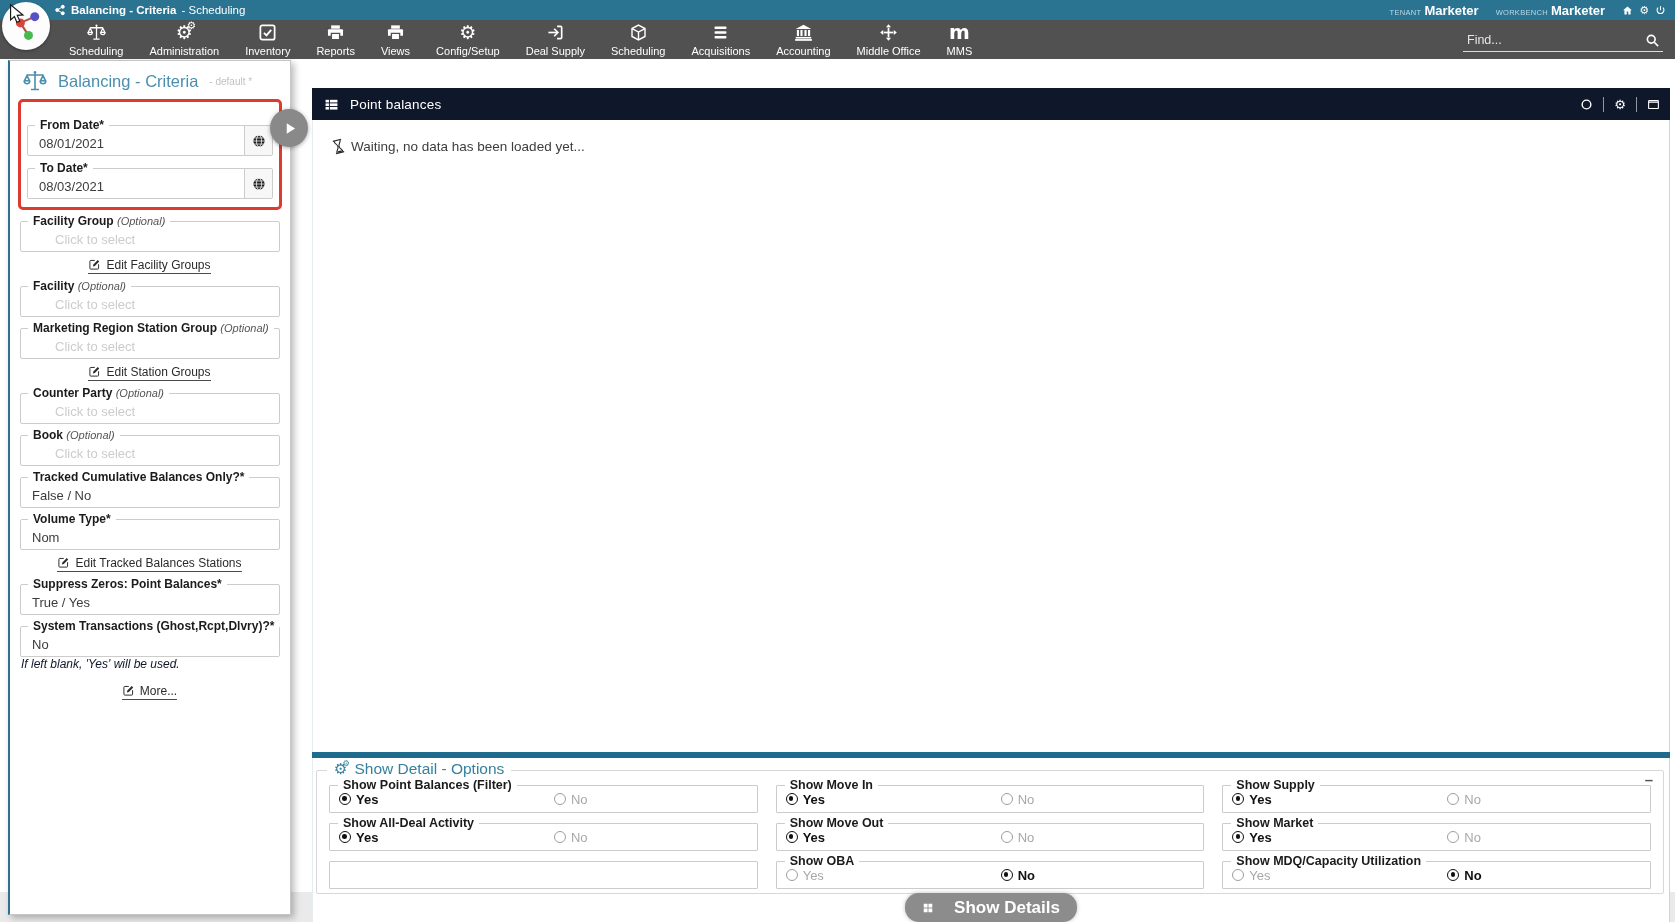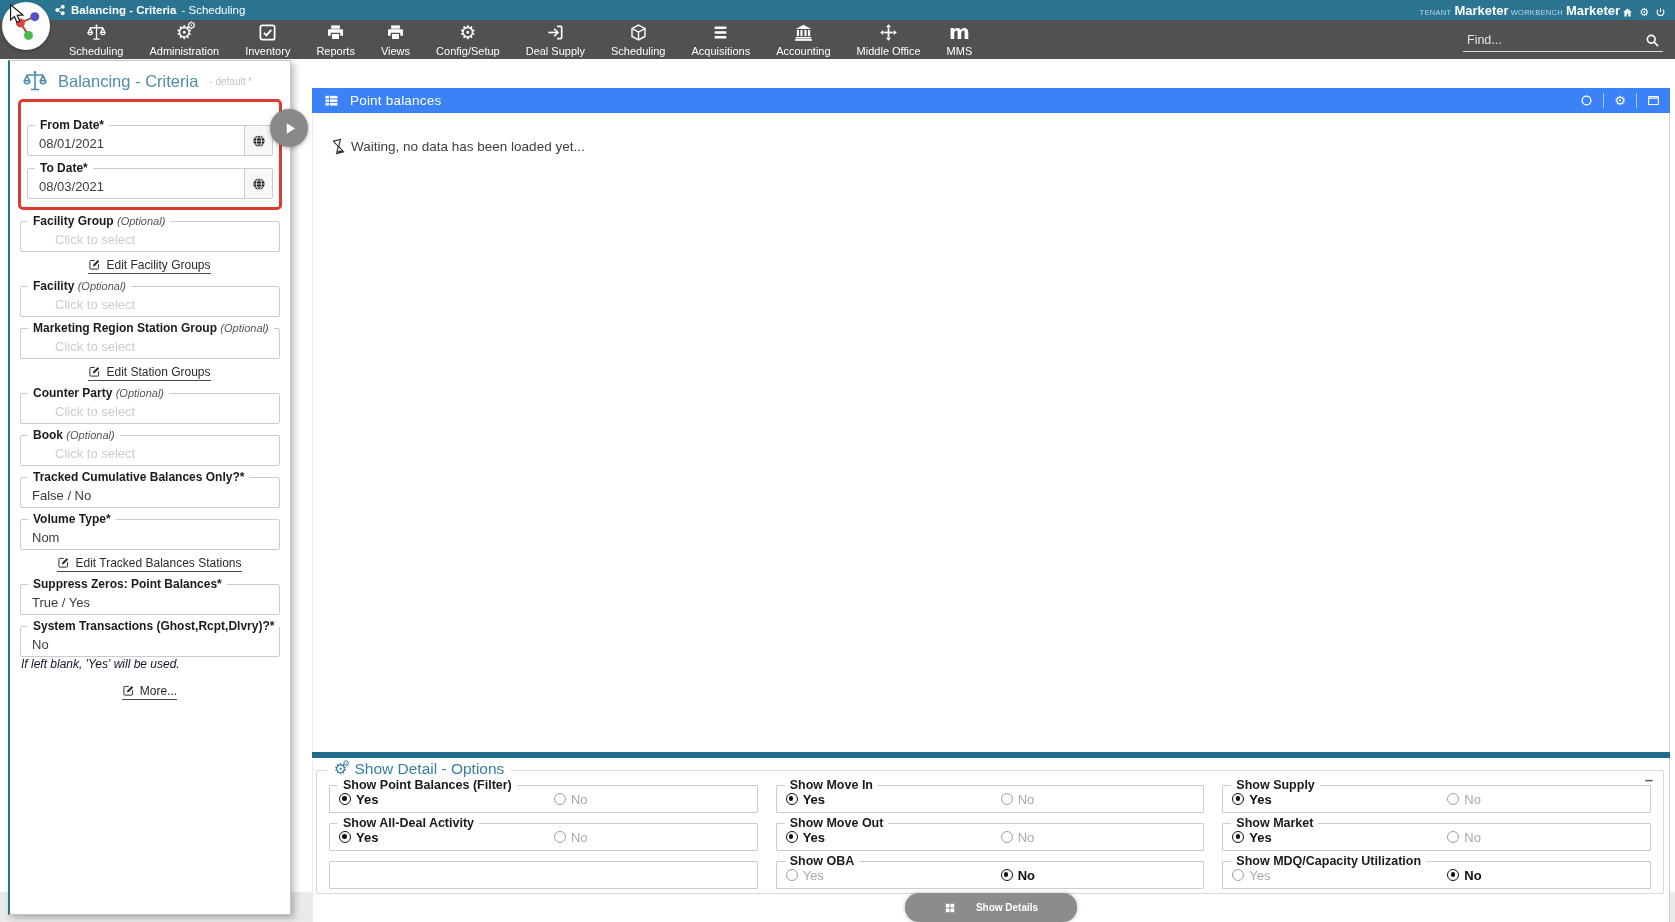--- a/index.html
+++ b/index.html
@@ -13,21 +13,21 @@
   .g2{position:absolute;font-size:.55em;top:-14%;right:-18%}
   .mg{font-weight:bold;font-size:1.05em;line-height:1}
 
   
   #titlebar{position:absolute;left:0;top:0;width:100%;height:20px;background:#2a7492;color:#fff;
             display:flex;align-items:center;z-index:5}
   #title-left{display:flex;align-items:center;gap:5px;margin-left:54px;font-size:11.5px;white-space:nowrap}
   #title-app-icon{font-size:12px}
   #win-title{font-weight:bold}
   #win-subtitle{font-weight:normal}
-  #title-right{margin-left:auto;display:flex;align-items:flex-end;gap:2px;margin-right:9px}
+  #title-right{margin-left:auto;display:flex;align-items:center;gap:17px;margin-right:9px}
   .env{display:flex;align-items:baseline;gap:3px;white-space:nowrap}
   .env-label{font-size:7.5px;color:#bcd7e3;letter-spacing:.3px}
   .env-value{font-size:13px;font-weight:bold}
   #title-icons{display:flex;gap:6px;font-size:11px;align-items:center}
   #title-icons .icon{cursor:pointer}
 
   
   #navbar{position:absolute;left:0;top:20px;width:100%;height:39px;background:#515151;z-index:4}
   #nav-items{display:flex;margin-left:56px;height:100%}
   .nav-item{display:flex;flex-direction:column;align-items:center;justify-content:center;gap:2px;
@@ -73,21 +73,21 @@
        border-bottom:1px solid #4a4a4a;padding-bottom:1px;cursor:pointer}
   .lnk .icon{font-size:13px}
   .noterow{font-style:italic;color:#0f172a;font-size:12px;margin:0 0 0 1px}
   .linkrow.more{margin-top:12px}
 
   #collapse-btn{position:absolute;left:270px;top:109px;width:38px;height:38px;border-radius:50%;background:#898989;
                 z-index:7;display:flex;align-items:center;justify-content:center;color:#fff;font-size:19px;
                 box-shadow:0 1px 4px rgba(0,0,0,.35);cursor:pointer}
 
   
-  #main-header{position:absolute;left:312px;top:88px;width:1358px;height:25px;background:#3b82f6;color:#fff;
+  #main-header{position:absolute;left:312px;top:88px;width:1358px;height:32px;background:#0f172a;color:#fff;
                display:flex;align-items:center;z-index:2}
   #main-header-icon{font-size:15px;margin:0 11px 0 12px}
   #main-title{font-size:13.5px;letter-spacing:.2px}
   #header-actions{margin-left:auto;display:flex;align-items:center;height:100%}
   .ha-icon{font-size:13px;padding:0 10px;height:100%;display:flex;align-items:center;cursor:pointer;color:#fff}
   .ha-sep{width:1px;height:15px;background:rgba(255,255,255,.55)}
 
   #main-content{position:absolute;left:312px;top:112px;width:1358px;height:829px;background:#fff;
                 border-left:1px solid #e6edf1;border-right:1px solid #bcd9e4;z-index:1}
   #waiting-row{display:flex;align-items:center;gap:4px;margin:26px 0 0 17px;color:#3d3d3d;font-size:13.5px}
@@ -110,21 +110,21 @@
   .radio{display:inline-flex;align-items:center;gap:5px;font-size:13px;cursor:pointer}
   .radio .rb{width:12px;height:12px;border-radius:50%;border:1.5px solid #9e9e9e;position:relative}
   .radio.sel{color:#111;font-weight:bold}
   .radio.sel .rb{border-color:#111}
   .radio.sel .rb::after{content:"";position:absolute;left:2.2px;top:2.2px;width:4.6px;height:4.6px;border-radius:50%;background:#111}
   .radio.unsel{color:#a8a8a8}
   .radio.pos2{position:absolute;left:52.5%}
 
   #bottom-strip{position:absolute;left:0;top:892px;width:100%;height:30px;background:#eaeaea;z-index:0}
   #show-details-btn{position:absolute;left:905px;top:893px;width:172px;height:29px;border-radius:14px;background:#8c8c8c;
-                    color:#fff;display:flex;align-items:center;justify-content:center;gap:20px;font-size:10px;
+                    color:#fff;display:flex;align-items:center;justify-content:center;gap:20px;font-size:17px;
                     font-weight:bold;z-index:4;cursor:pointer;box-shadow:0 0 4px rgba(0,0,0,.25)}
   #show-details-btn .icon{font-size:12px}
 </style>
 </head>
 <body>
 
 <div id="titlebar">
   <div id="title-left">
     <span id="title-app-icon" class="icon">
         <svg viewBox="0 0 24 24">

